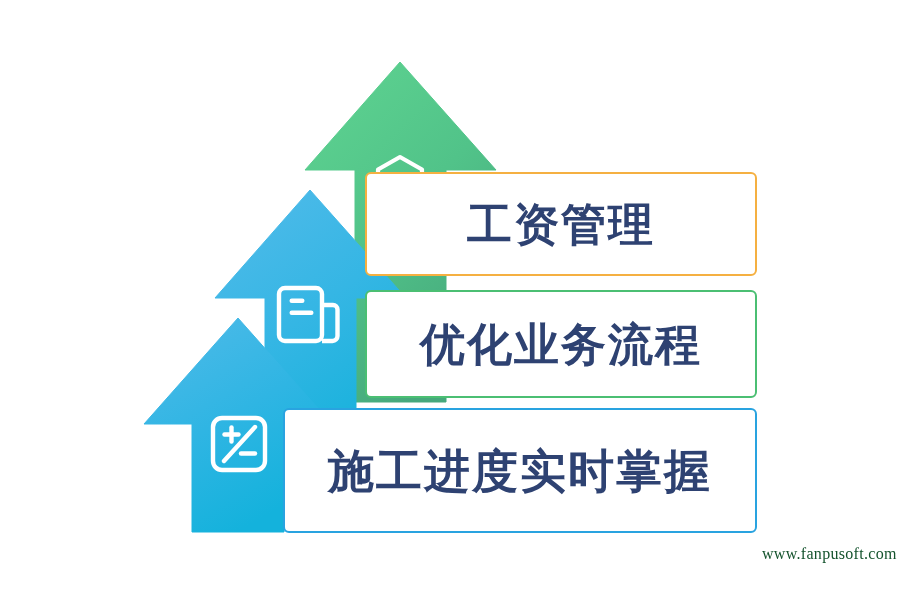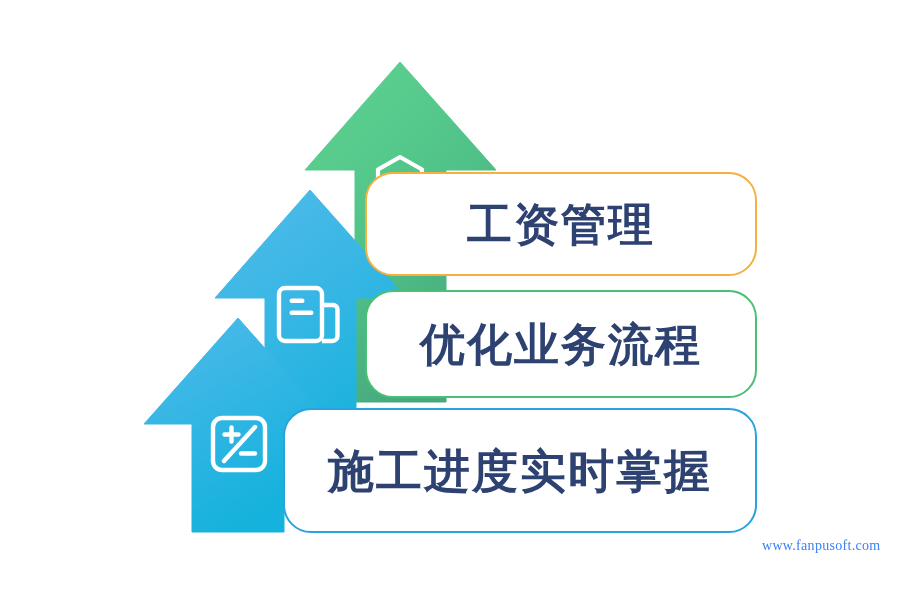--- a/index.html
+++ b/index.html
@@ -21,21 +21,21 @@
   #arrow-layer {
     position: absolute;
     left: 0;
     top: 0;
     width: 900px;
     height: 600px;
   }
   .card {
     position: absolute;
     background: #ffffff;
-    border-radius: 28px;
+    border-radius: 6px;
     box-sizing: border-box;
     display: flex;
     align-items: center;
     justify-content: center;
   }
   .card-label {
     font-weight: bold;
     color: #2e4272;
     letter-spacing: 2px;
     white-space: nowrap;
@@ -93,25 +93,25 @@
   #logo-name {
     font-size: 25px;
     font-weight: bold;
     color: #9aa3b5;
     letter-spacing: 0px;
     line-height: 1;
     white-space: nowrap;
     font-family: "Liberation Sans", "DejaVu Sans", sans-serif;
   }
   #logo-url {
-    font-size: 14px;
-    color: #3b82f6;
+    font-size: 16px;
+    color: #14532d;
     letter-spacing: 0.3px;
     white-space: nowrap;
-    margin-top: 1px;
+    margin-top: 8px;
     font-family: "Liberation Serif", "DejaVu Serif", serif;
   }
 </style>
 </head>
 <body>
 
 <div id="stage">
 
   <svg id="arrow-layer" viewBox="0 0 900 600">
     <defs>

